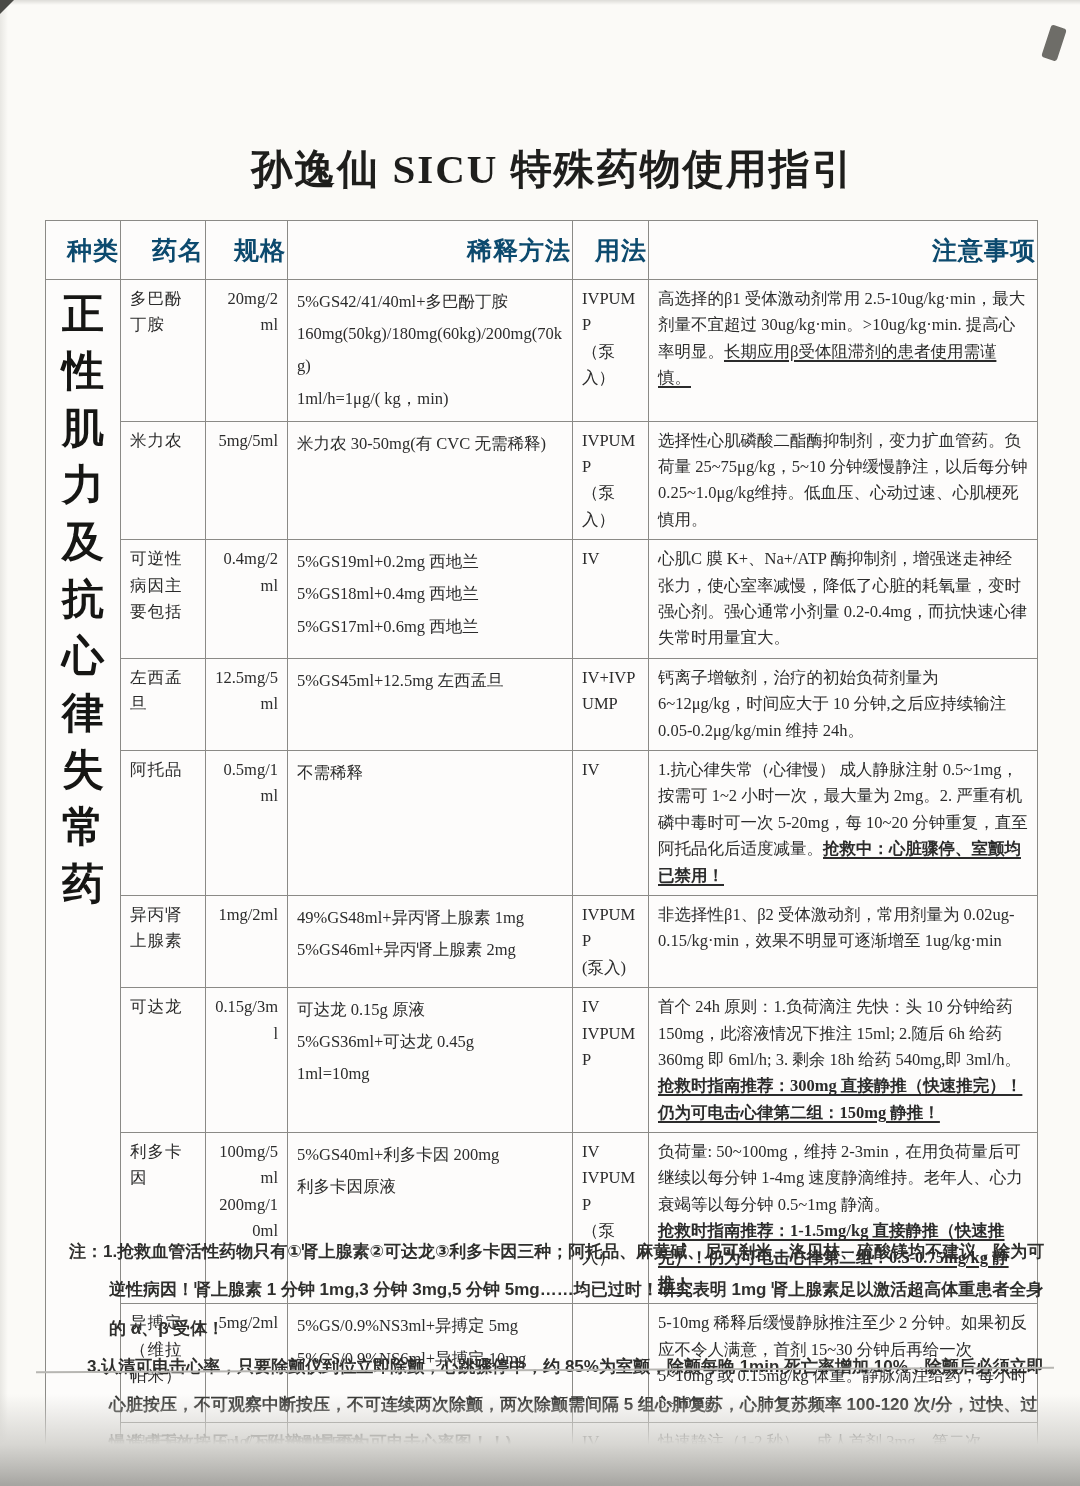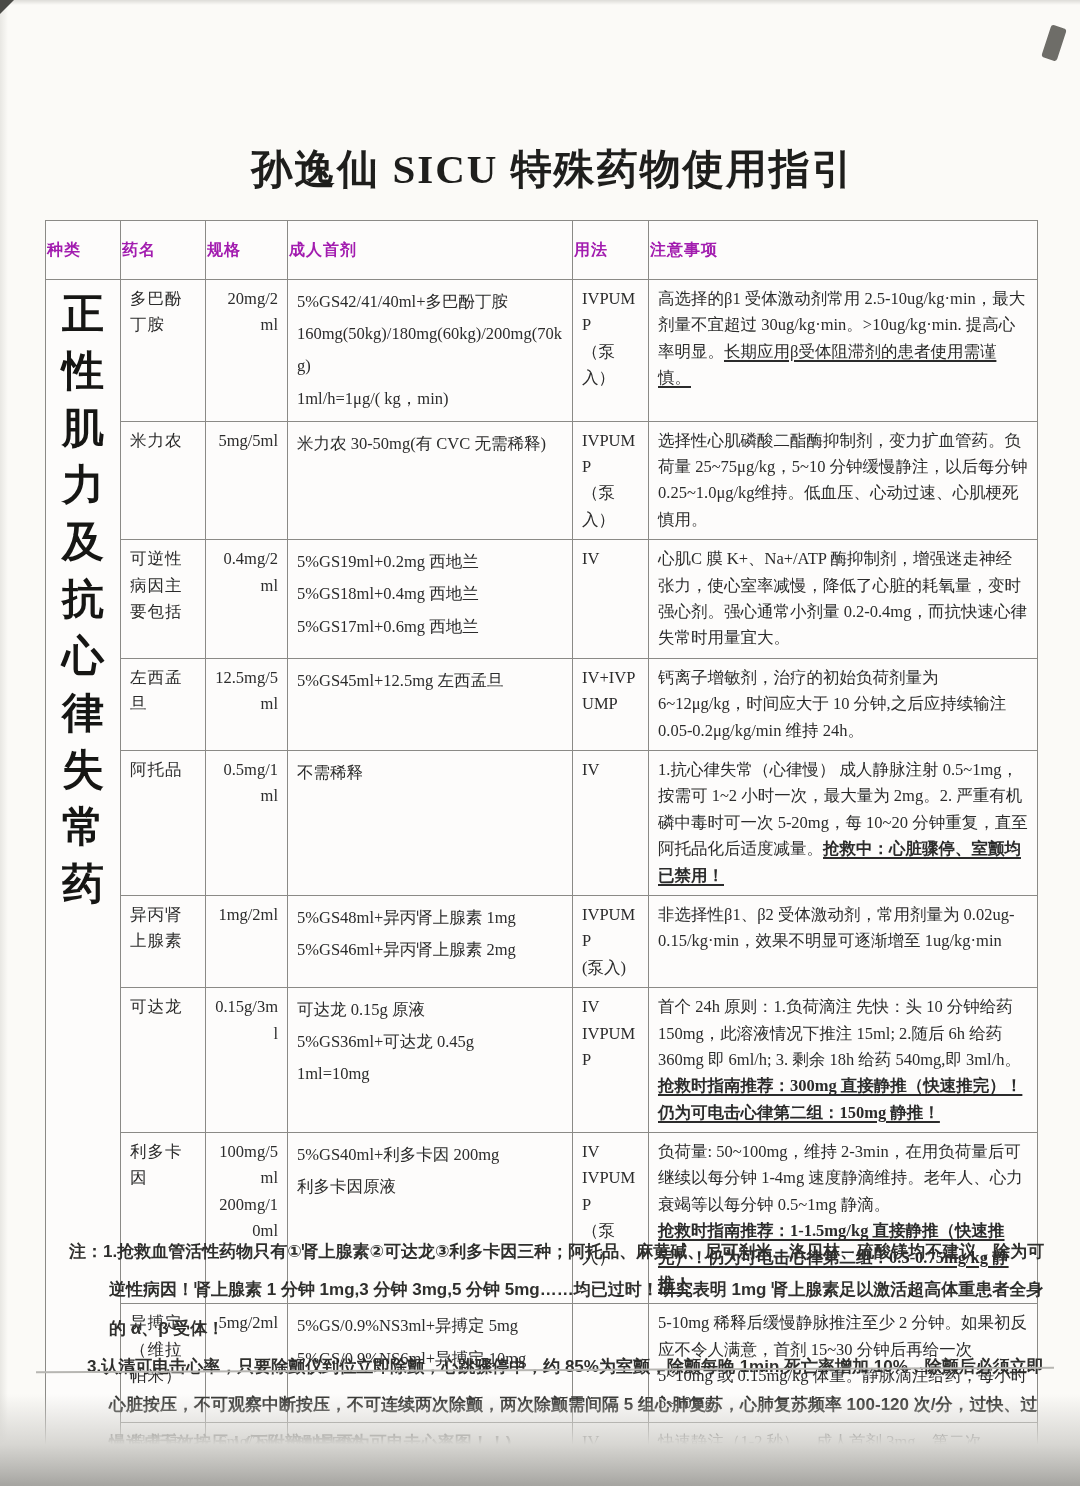--- a/index.html
+++ b/index.html
@@ -22,22 +22,22 @@
     background:#b7b6b2;transform:rotate(-0.25deg);}
   .scan-bottom{position:absolute;left:0;right:0;bottom:0;height:92px;
     background:linear-gradient(rgba(255,255,255,0),#d7d6d2 55%,#b7b6b2 85%,#a5a4a0);}
   
   .title{margin:0;position:absolute;top:142px;left:13px;width:100%;
     text-align:center;font-size:41px;font-weight:bold;letter-spacing:2px;color:#1e1e1c;}
   
   .doc-table{position:absolute;top:220px;left:45px;width:992px;
     border-collapse:collapse;table-layout:fixed;background:rgba(255,255,255,.45);}
   .doc-table th,.doc-table td{border:1.4px solid #8b8a86;}
-  .doc-table th{height:56px;font-size:16px;font-weight:bold;color:#a21caf;
-    text-align:left;vertical-align:middle;letter-spacing:1px;}
+  .doc-table th{height:56px;font-size:25px;font-weight:bold;color:#0c4a6e;
+    text-align:right;vertical-align:middle;letter-spacing:1px;}
   .doc-table td{vertical-align:top;padding:6px 9px;font-size:16.5px;line-height:1.6;}
   .category-cell{padding-top:94px;text-align:center;}
   .cat-char{font-size:42px;line-height:57px;height:57px;font-weight:600;color:#161614;}
   .name-cell{font-size:17px;line-height:1.85;letter-spacing:1px;}
   .spec-cell{word-break:break-all;font-size:16px;line-height:1.85;text-align:right;}
   .dilution-cell div{line-height:1.95;word-break:break-all;}
   .usage-cell{text-align:left;font-size:14.5px;line-height:2.1;word-break:break-all;}
   .notes-cell{font-size:15.2px;line-height:1.62;margin-left:40px;}
   .b{font-weight:bold;}
   .u{text-decoration:underline;text-underline-offset:3px;text-decoration-thickness:1.5px;}
@@ -66,21 +66,21 @@
         <col style="width:82px">
       <col style="width:285px">
         <col style="width:76px">
         <col style="width:389px">
     </colgroup>
     <thead>
       <tr>
         <th>种类</th>
         <th>药名</th>
         <th>规格</th>
-        <th>成人首剂</th>
+        <th>稀释方法</th>
         <th>用法</th>
         <th>注意事项</th>
       </tr>
     </thead>
     <tbody>
         <tr style="height: 82px;">
           <td class="category-cell" rowspan="11">
             <div class="cat-char">正</div>
             <div class="cat-char">性</div>
             <div class="cat-char">肌</div>
@@ -162,21 +162,21 @@
             <div>IV</div>
           </td>
           <td class="notes-cell"><span>1.抗心律失常（心律慢） 成人静脉注射 0.5~1mg，按需可 1~2 小时一次，最大量为 2mg。2. 严重有机磷中毒时可一次 5-20mg，每 10~20 分钟重复，直至阿托品化后适度减量。</span><span class="b u">抢救中：心脏骤停、室颤均已禁用！</span></td>
         </tr>
         <tr style="height: 58px;">
           <td class="name-cell">异丙肾上腺素</td>
           <td class="spec-cell">
             <div>1mg/2ml</div>
           </td>
           <td class="dilution-cell">
-            <div>5%GS48ml+异丙肾上腺素 1mg</div>
+            <div>49%GS48ml+异丙肾上腺素 1mg</div>
             <div>5%GS46ml+异丙肾上腺素 2mg</div>
           </td>
           <td class="usage-cell">
             <div>IVPUMP</div>
             <div>(泵入)</div>
           </td>
           <td class="notes-cell"><span>非选择性β1、β2 受体激动剂，常用剂量为 0.02ug-0.15/kg·min，效果不明显可逐渐增至 1ug/kg·min</span></td>
         </tr>
         <tr style="height: 133px;">
           <td class="name-cell">可达龙</td>

